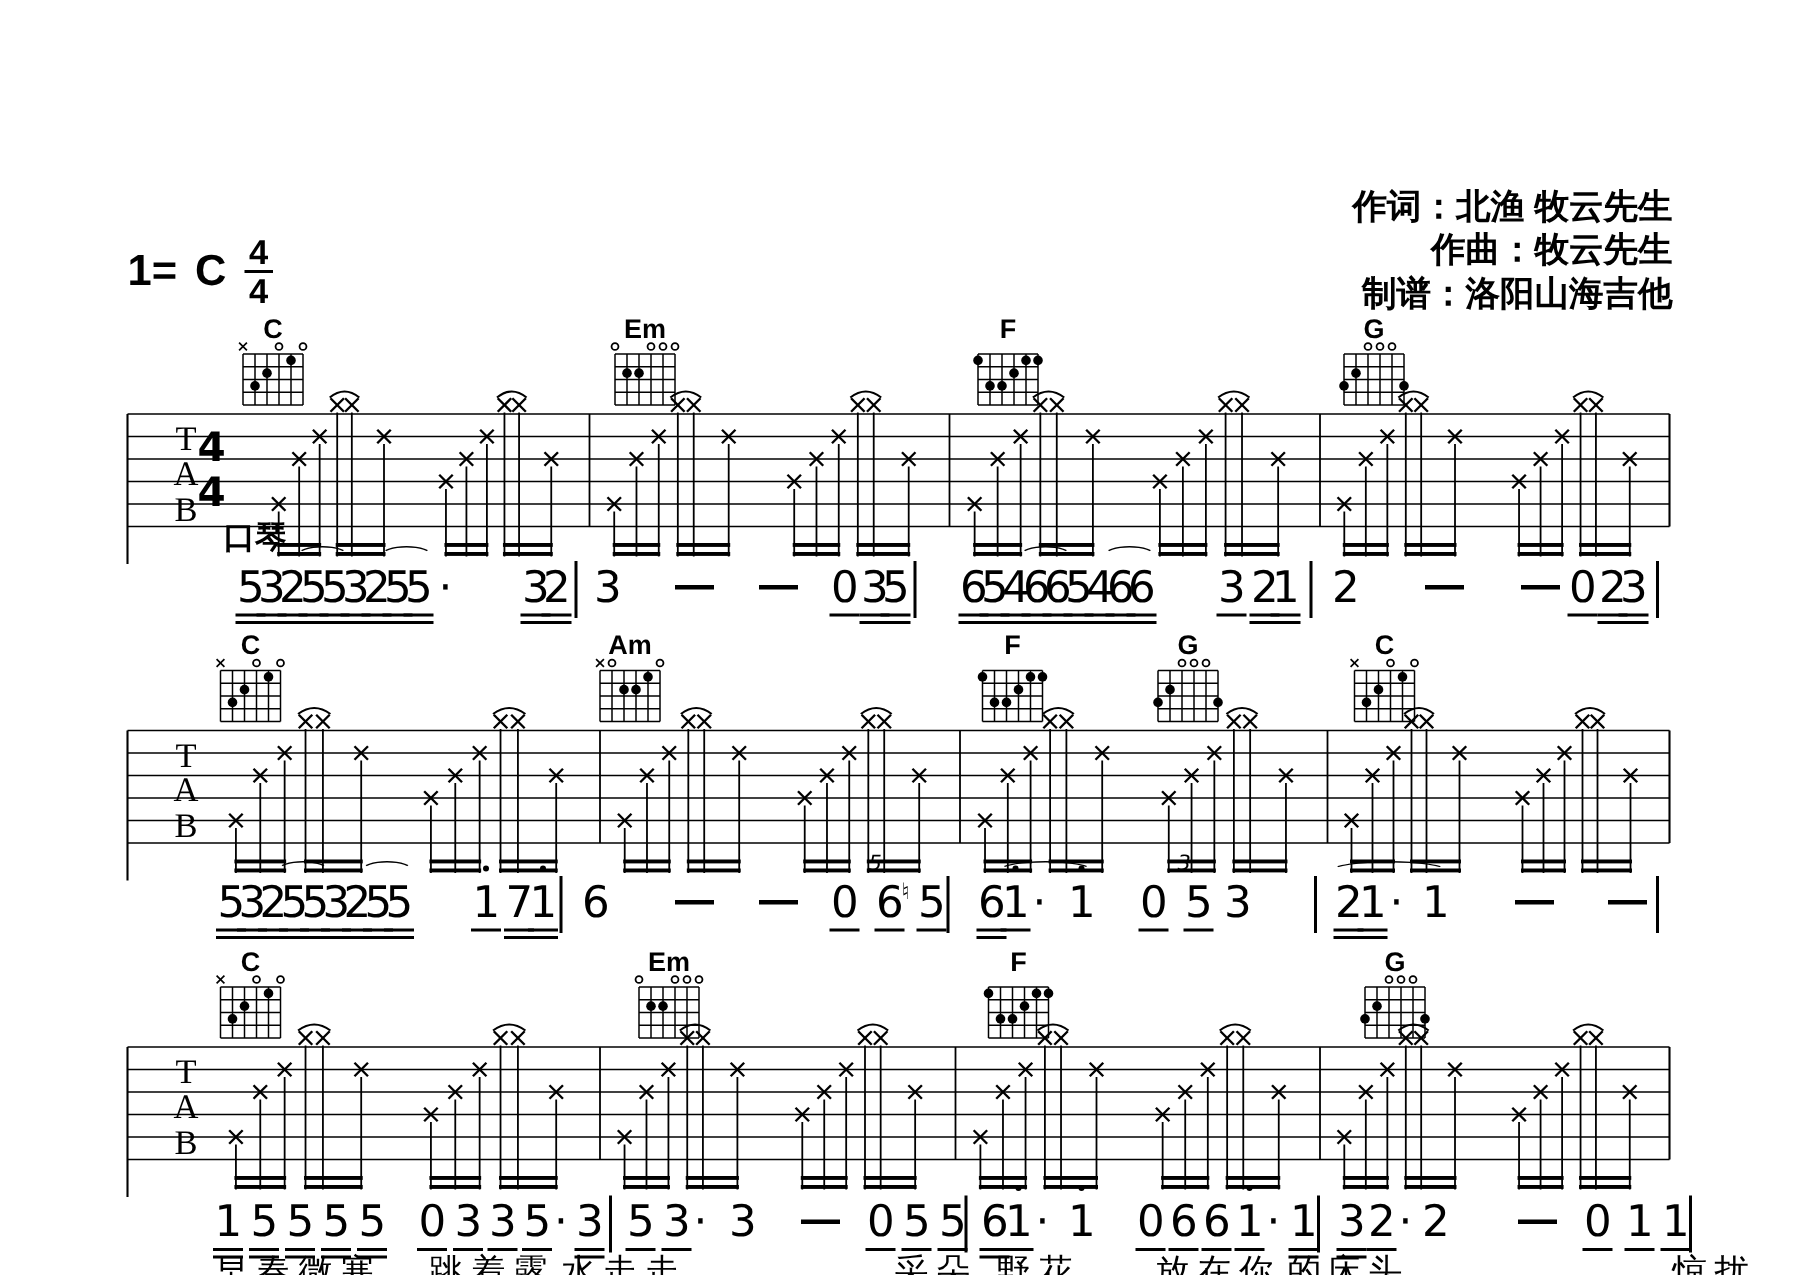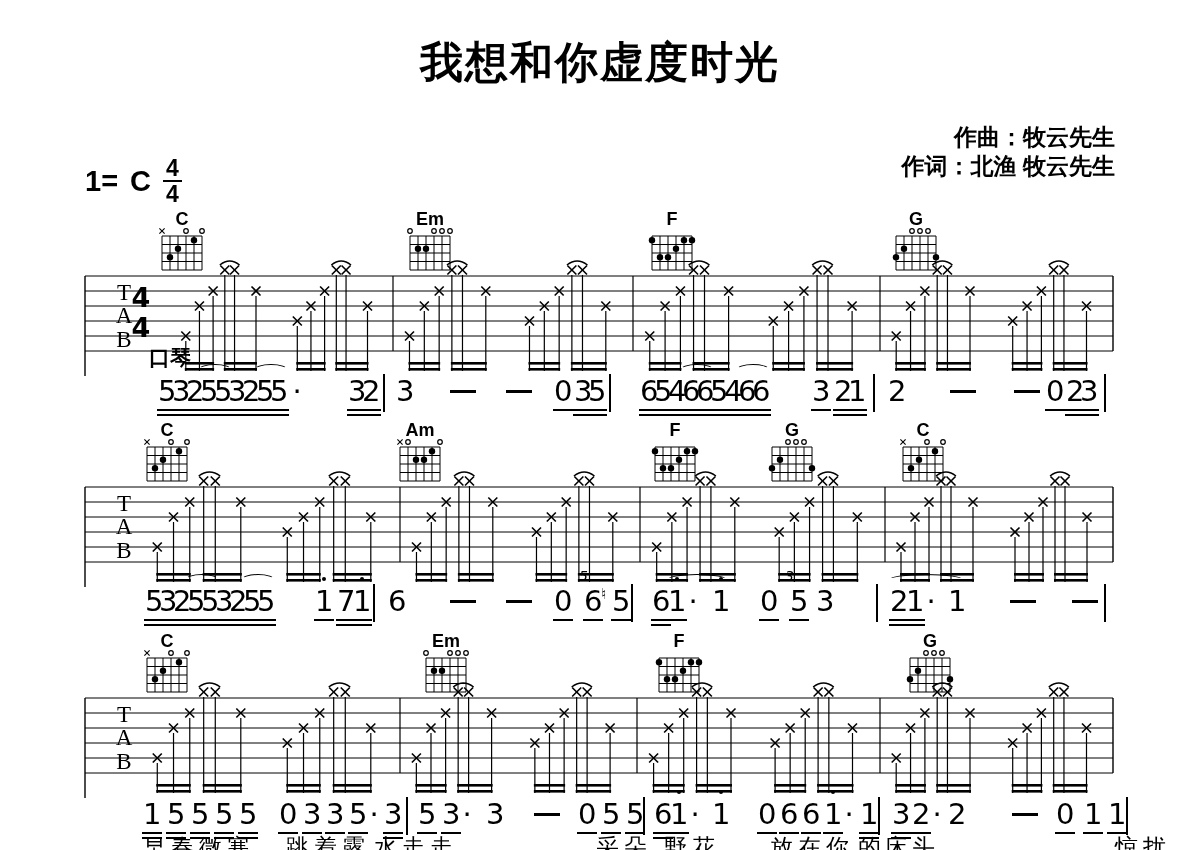--- a/index.html
+++ b/index.html
@@ -868,25 +868,25 @@
       <line x1="1082" y1="723.5" x2="1091" y2="732.5" stroke="#000000" stroke-width="1.6"></line>
       <line x1="1082" y1="732.5" x2="1091" y2="723.5" stroke="#000000" stroke-width="1.6"></line>
       <line x1="1086.5" y1="733" x2="1086.5" y2="793" stroke="#000000" stroke-width="1.2"></line>
       <rect x="1011.7" y="784" width="30.700000000000045" height="2.6" fill="#000000"></rect>
       <rect x="1011.7" y="790" width="30.700000000000045" height="2.6" fill="#000000"></rect>
       <rect x="1052.7" y="784" width="34.799999999999955" height="2.6" fill="#000000"></rect>
       <rect x="1052.7" y="790" width="34.799999999999955" height="2.6" fill="#000000"></rect>
       <path d="M 1048.7 687 Q 1058.825 679 1068.95 687" fill="none" stroke="#000000" stroke-width="1.4"></path>
     </svg>
 
-  <div class="title">我想和你虚度时光</div>
 
   <div class="credits">
+    <div>作词：北渔 牧云先生</div>
     <div>作曲：牧云先生</div>
-    <div>作词：北渔 牧云先生</div>
+    <div>制谱：洛阳山海吉他</div>
   </div>
 
   <div class="keysig">
     <span>1=</span>
     <span>C</span>
     <span class="frac">
       <span class="num">4</span>
       <span class="den">4</span>
     </span>
   </div>

